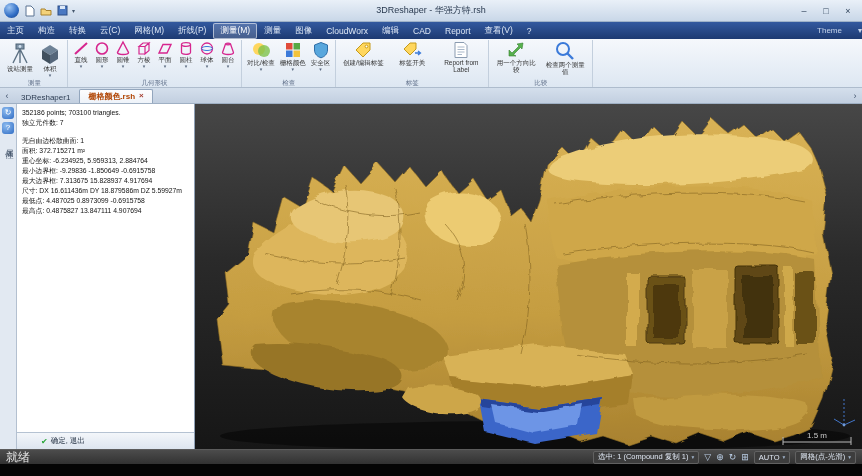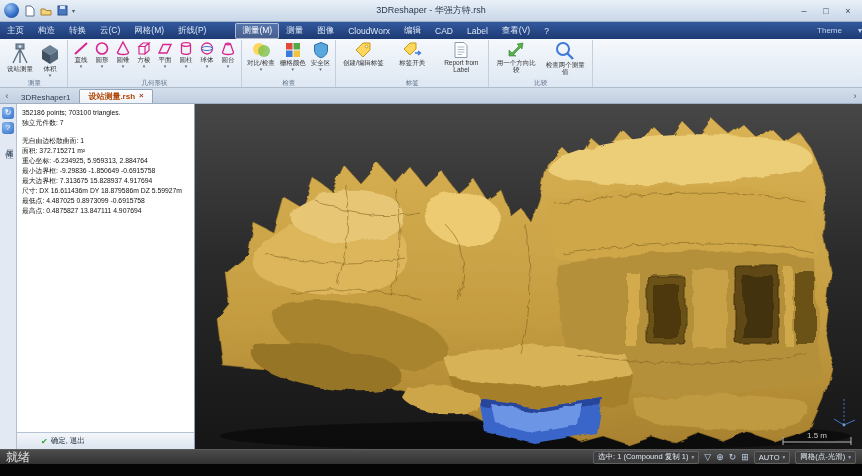--- a/index.html
+++ b/index.html
@@ -13,21 +13,21 @@
   .qa .qbtn{width:14px;height:14px;display:flex;align-items:center;justify-content:center;}
   .qa svg{display:block;}
   .qa-arrow{font-size:6px;color:#45586e;margin-left:1px;}
   .title{position:absolute;left:0;right:0;text-align:center;font-size:9px;color:#2a3a50;pointer-events:none;}
   .win-controls{margin-left:auto;display:flex;gap:2px;z-index:2;}
   .win-controls span{width:20px;height:15px;display:flex;align-items:center;justify-content:center;font-size:9px;color:#33465e;border-radius:2px;}
 
   
   .tabbar{position:absolute;top:22px;left:0;right:0;height:17px;background:linear-gradient(#33599f,#1d3a72);display:flex;align-items:center;padding:0 0;box-sizing:border-box;}
   .rtab{font-size:8.5px;color:#dde7f5;padding:1px 6px;white-space:nowrap;border-radius:2px;border:1px solid transparent;}
-  .rtab.active{background:rgba(255,255,255,.18);border-color:rgba(255,255,255,.55);color:#fff;margin-left:22px;}
+  .rtab.active{background:rgba(255,255,255,.18);border-color:rgba(255,255,255,.55);color:#fff;}
   .theme-chip{margin-left:auto;font-size:8px;color:#c6d4ea;display:flex;gap:16px;align-items:center;}
 
   
   .ribbon{position:absolute;top:39px;left:0;right:0;height:49px;background:linear-gradient(#f5f8fc,#dde7f2);border-bottom:1px solid #aebccd;display:flex;padding:1px 2px 0 2px;box-sizing:border-box;}
   .rgroup{display:flex;flex-direction:column;border-right:1px solid #c3cfdd;padding:0 3px;}
   .ritems{flex:1;display:flex;align-items:flex-start;gap:1px;}
   .rgl{font-size:6.5px;color:#60708a;text-align:center;line-height:9px;height:9px;}
   .rbtn{display:flex;flex-direction:column;align-items:center;padding:1px 2px 0 2px;border-radius:2px;}
   .ricon{display:flex;align-items:center;justify-content:center;}
   .rlabel{font-size:6.5px;color:#333;white-space:nowrap;line-height:8px;text-align:center;}
@@ -113,21 +113,21 @@
     <span class="rtab">转换</span>
     <span class="rtab">云(C)</span>
     <span class="rtab">网格(M)</span>
     <span class="rtab">折线(P)</span>
     <span class="rtab active">测量(M)</span>
     <span class="rtab">测量</span>
     <span class="rtab">图像</span>
     <span class="rtab">CloudWorx</span>
     <span class="rtab">编辑</span>
     <span class="rtab">CAD</span>
-    <span class="rtab">Label</span>
+    <span class="rtab">Report</span>
     <span class="rtab">查看(V)</span>
     <span class="rtab">?</span>
     <div class="theme-chip">
       <span>Theme</span>
         <span>▾</span>
     </div>
   </div>
 
   <div class="ribbon">
 
@@ -333,21 +333,21 @@
     </div>
 
   </div>
 
   <div class="doctabs">
     <span class="chev">‹</span>
     <div class="dtab">
       <span>3DReshaper1</span>
     </div>
     <div class="dtab active">
-      <span>设站测量.rsh</span>
+      <span>栅格颜色.rsh</span>
       <span class="close-x">×</span>
     </div>
     <span class="chev right">›</span>
   </div>
 
   <div class="main">
 
     <div class="icon-strip">
       <span class="strip-ico">↻</span>
       <span class="strip-ico">?</span>

